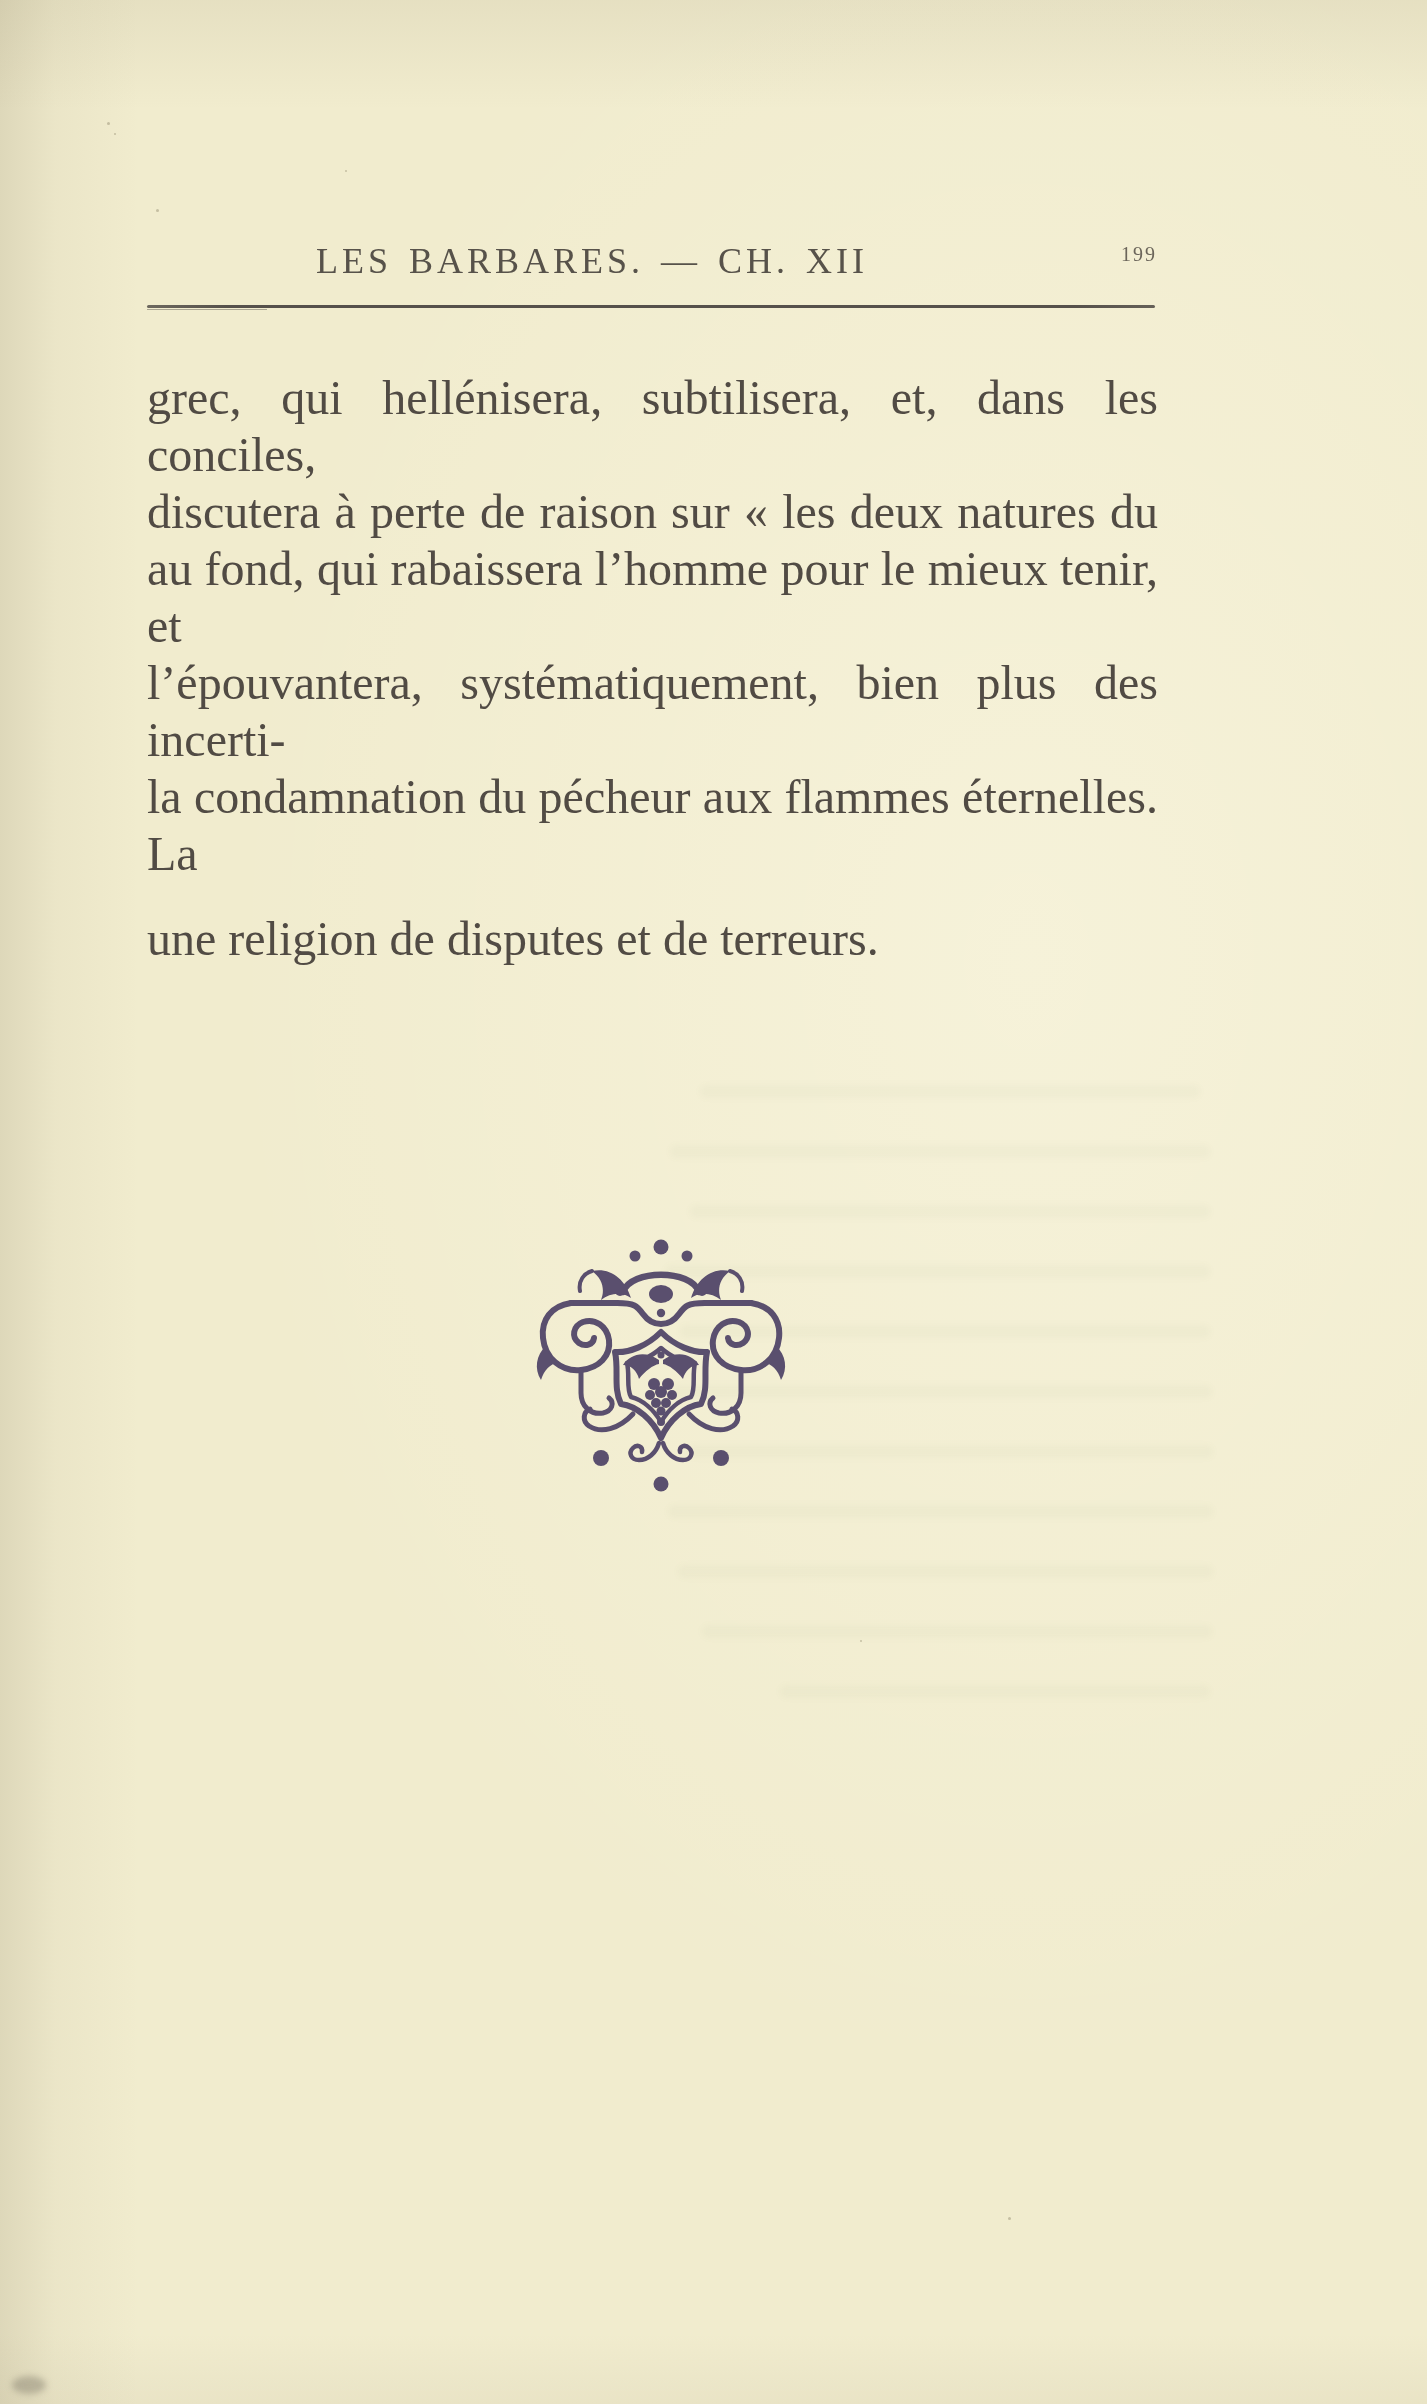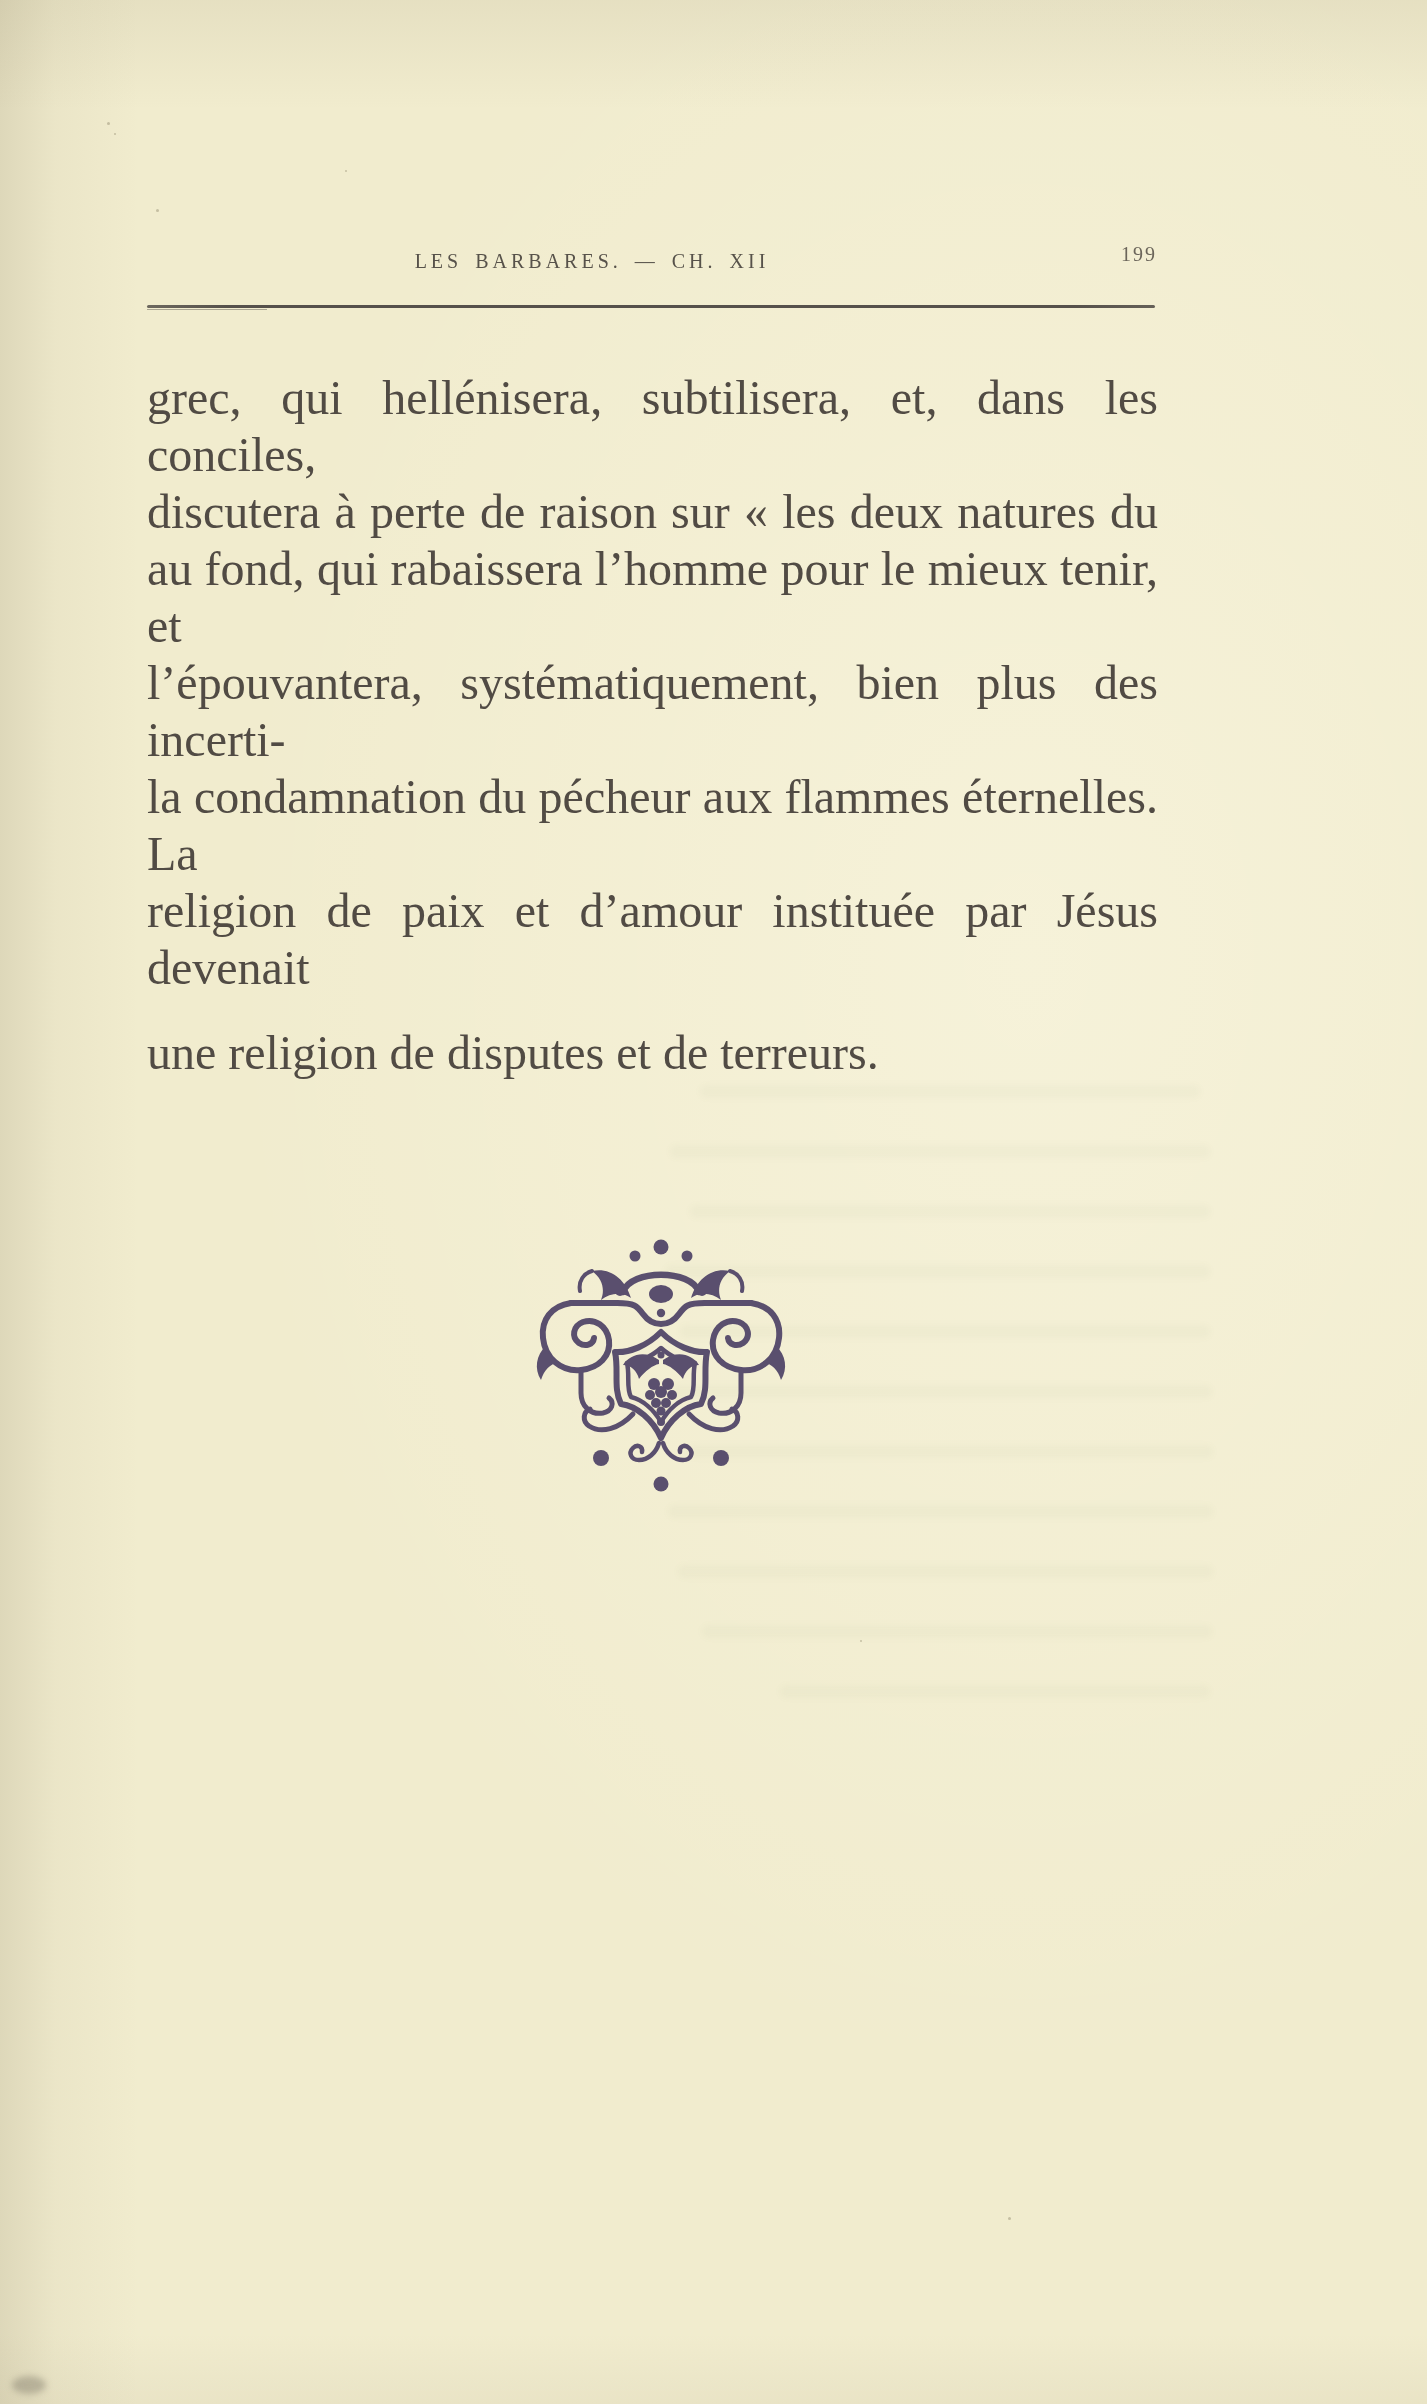--- a/index.html
+++ b/index.html
@@ -14,21 +14,21 @@
   .paper-shade{position:absolute;inset:0;pointer-events:none;
     background:
       linear-gradient(90deg, rgba(120,108,78,0.16) 0px, rgba(120,108,78,0.05) 55px, rgba(120,108,78,0) 140px),
       linear-gradient(180deg, rgba(130,118,84,0.10) 0px, rgba(130,118,84,0) 110px),
       linear-gradient(0deg, rgba(140,130,100,0.08) 0px, rgba(140,130,100,0) 70px),
       radial-gradient(ellipse at 72% 40%, rgba(255,253,238,0.35) 0%, rgba(255,253,238,0) 55%);
   }
   .running-head{
     position:absolute;left:352px;top:241px;width:480px;height:40px;
     display:flex;align-items:center;justify-content:center;
-    font-size:20px;letter-spacing:4px;word-spacing:4px;white-space:nowrap;
+    font-size:36px;letter-spacing:4px;word-spacing:4px;white-space:nowrap;
     color:#57524a;
   }
   .folio{
     position:absolute;top:243px;right:270px;
     font-size:20px;letter-spacing:2px;color:#6b655a;
     font-variant-numeric:oldstyle-nums;
   }
   .head-rule{
     position:absolute;left:147px;top:305px;width:1008px;height:3px;
     background:linear-gradient(90deg, rgba(86,81,75,0.85), #56514b 8%, #56514b 92%, rgba(86,81,75,0.9));
@@ -76,21 +76,20 @@
   <div class="running-head">LES BARBARES. — CH. XII</div>
   <div class="folio">199</div>
   <div class="head-rule"></div>
 
   <div class="body-block">
     <div class="line justify">grec, qui hellénisera, subtilisera, et, dans les conciles,</div>
     <div class="line justify">discutera à perte de raison sur « les deux natures du</div>
     <div class="line justify">au fond, qui rabaissera l’homme pour le mieux tenir, et</div>
     <div class="line justify">l’épouvantera, systématiquement, bien plus des incerti-</div>
     <div class="line justify">la condamnation du pécheur aux flammes éternelles. La</div>
-    <div class="line justify">religion de paix et d’amour instituée par Jésus devenait</div>
     <div class="line last">une religion de disputes et de terreurs.</div>
   </div>
 
   <svg class="fleuron" viewBox="0 0 256 256" xmlns="http://www.w3.org/2000/svg">
     <g stroke="#5a4f6e" fill="none" stroke-width="6" stroke-linecap="round" stroke-linejoin="round">
 
       <circle cx="128" cy="11" r="7.5" fill="#5a4f6e" stroke="none"></circle>
       <path d="M 90,56 C 98,33 158,33 166,56" stroke-width="6.5"></path>
       <circle cx="87" cy="55" r="5" fill="#5a4f6e" stroke="none"></circle>
       <circle cx="169" cy="55" r="5" fill="#5a4f6e" stroke="none"></circle>

